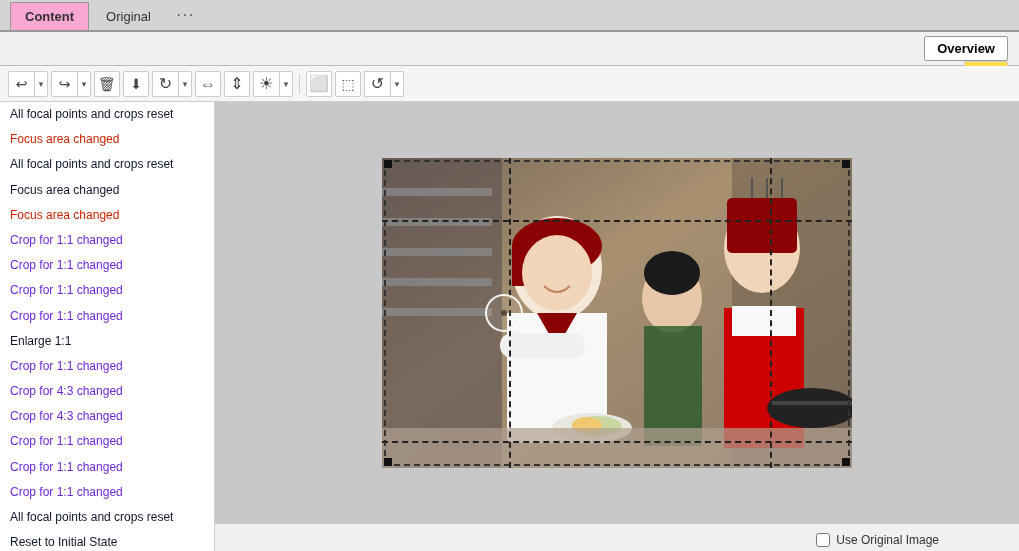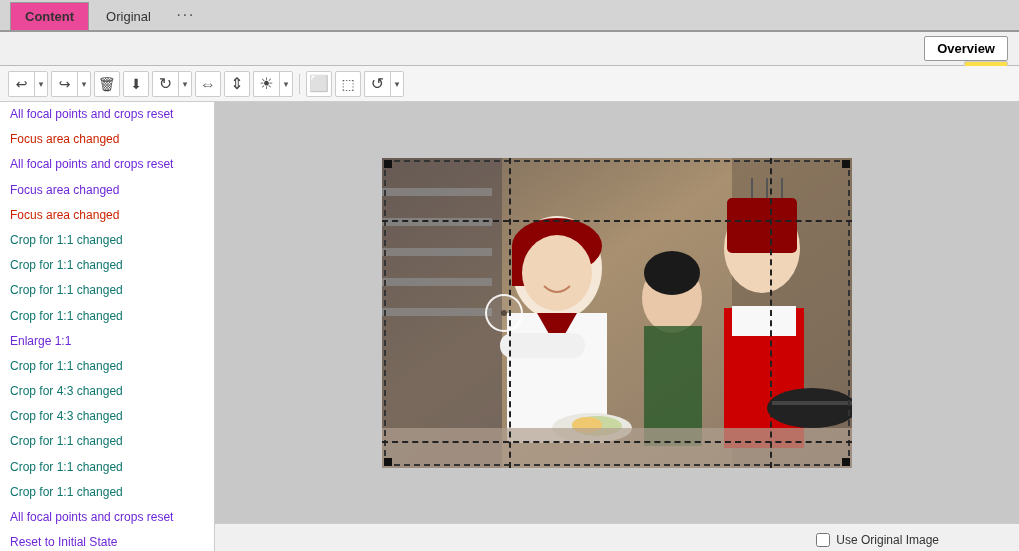--- a/index.html
+++ b/index.html
@@ -3,21 +3,21 @@
   <meta charset="utf-8">
   <style>
     * { box-sizing: border-box; margin: 0; padding: 0; }
     body { font-family: Arial, sans-serif; font-size: 13px; background: #d0d0d0; width: 1019px; height: 551px; overflow: hidden; }
 
     .app-container { width: 1019px; height: 551px; display: flex; flex-direction: column; background: #e8e8e8; }
 
     
     .top-tabs { display: flex; align-items: flex-end; background: #d4d4d4; padding: 0 10px; border-bottom: 2px solid #999; height: 36px; }
     .top-tab { padding: 6px 14px; font-size: 13px; cursor: pointer; border: 1px solid transparent; border-bottom: none; margin-right: 2px; background: transparent; color: #333; }
-    .top-tab.active { background: #ec4899; border-color: #999; font-weight: bold; }
+    .top-tab.active { background: #f9a8d4; border-color: #999; font-weight: bold; }
     .top-tab-more { padding: 6px 8px; color: #555; cursor: pointer; font-size: 16px; letter-spacing: 1px; }
 
     
     .content-area { display: flex; flex-direction: column; flex: 1; }
 
     
     .sub-tabs { display: flex; align-items: flex-end; background: #f0f0f0; border-bottom: 1px solid #bbb; padding: 4px 8px; height: 34px; flex-direction: column; }
     .sub-tab { padding: 4px 12px; font-size: 13px; cursor: pointer; border: 1px solid #ccc; background: #fde047; margin-right: 3px; border-radius: 2px; }
     .sub-tab.active { background: #fff; font-weight: bold; border-color: #999; }
 
@@ -28,23 +28,23 @@
     .toolbar-dropdown { display: flex; align-items: center; }
     .toolbar-dropdown .toolbar-btn { border-radius: 2px 0 0 2px; border-right: none; }
     .toolbar-dropdown .arrow-btn { width: 14px; height: 26px; border: 1px solid #ccc; background: #fff; cursor: pointer; font-size: 9px; color: #555; border-radius: 0 2px 2px 0; display: flex; align-items: center; justify-content: center; }
 
     
     .workspace { display: flex; flex: 1; overflow: hidden; }
 
     
     .history-panel { width: 215px; background: #fff; border-right: 1px solid #ccc; overflow-y: auto; flex-shrink: 0; }
     .history-item { padding: 3px 10px; font-size: 12px; cursor: pointer; line-height: 1.6; }
-    .history-item.gray { color: #6d28d9; }
+    .history-item.gray { color: #0f172a; }
     .history-item.red { color: #cc2200; }
-    .history-item.blue { color: #0f766e; }
+    .history-item.blue { color: #6d28d9; }
 
     
     .image-area { flex: 1; display: flex; flex-direction: column; background: #c8c8c8; position: relative; }
     .image-canvas { flex: 1; display: flex; align-items: center; justify-content: center; position: relative; overflow: hidden; padding: 10px; }
 
     
     .bottom-bar { height: 32px; background: #f0f0f0; border-top: 1px solid #ccc; display: flex; align-items: center; padding: 0 16px; gap: 20px; font-size: 12px; }
     .checkbox-label { display: flex; align-items: center; gap: 6px; color: #333; margin-left: auto; margin-right: 64px; }
     .checkbox-label input { width: 14px; height: 14px; }
 

